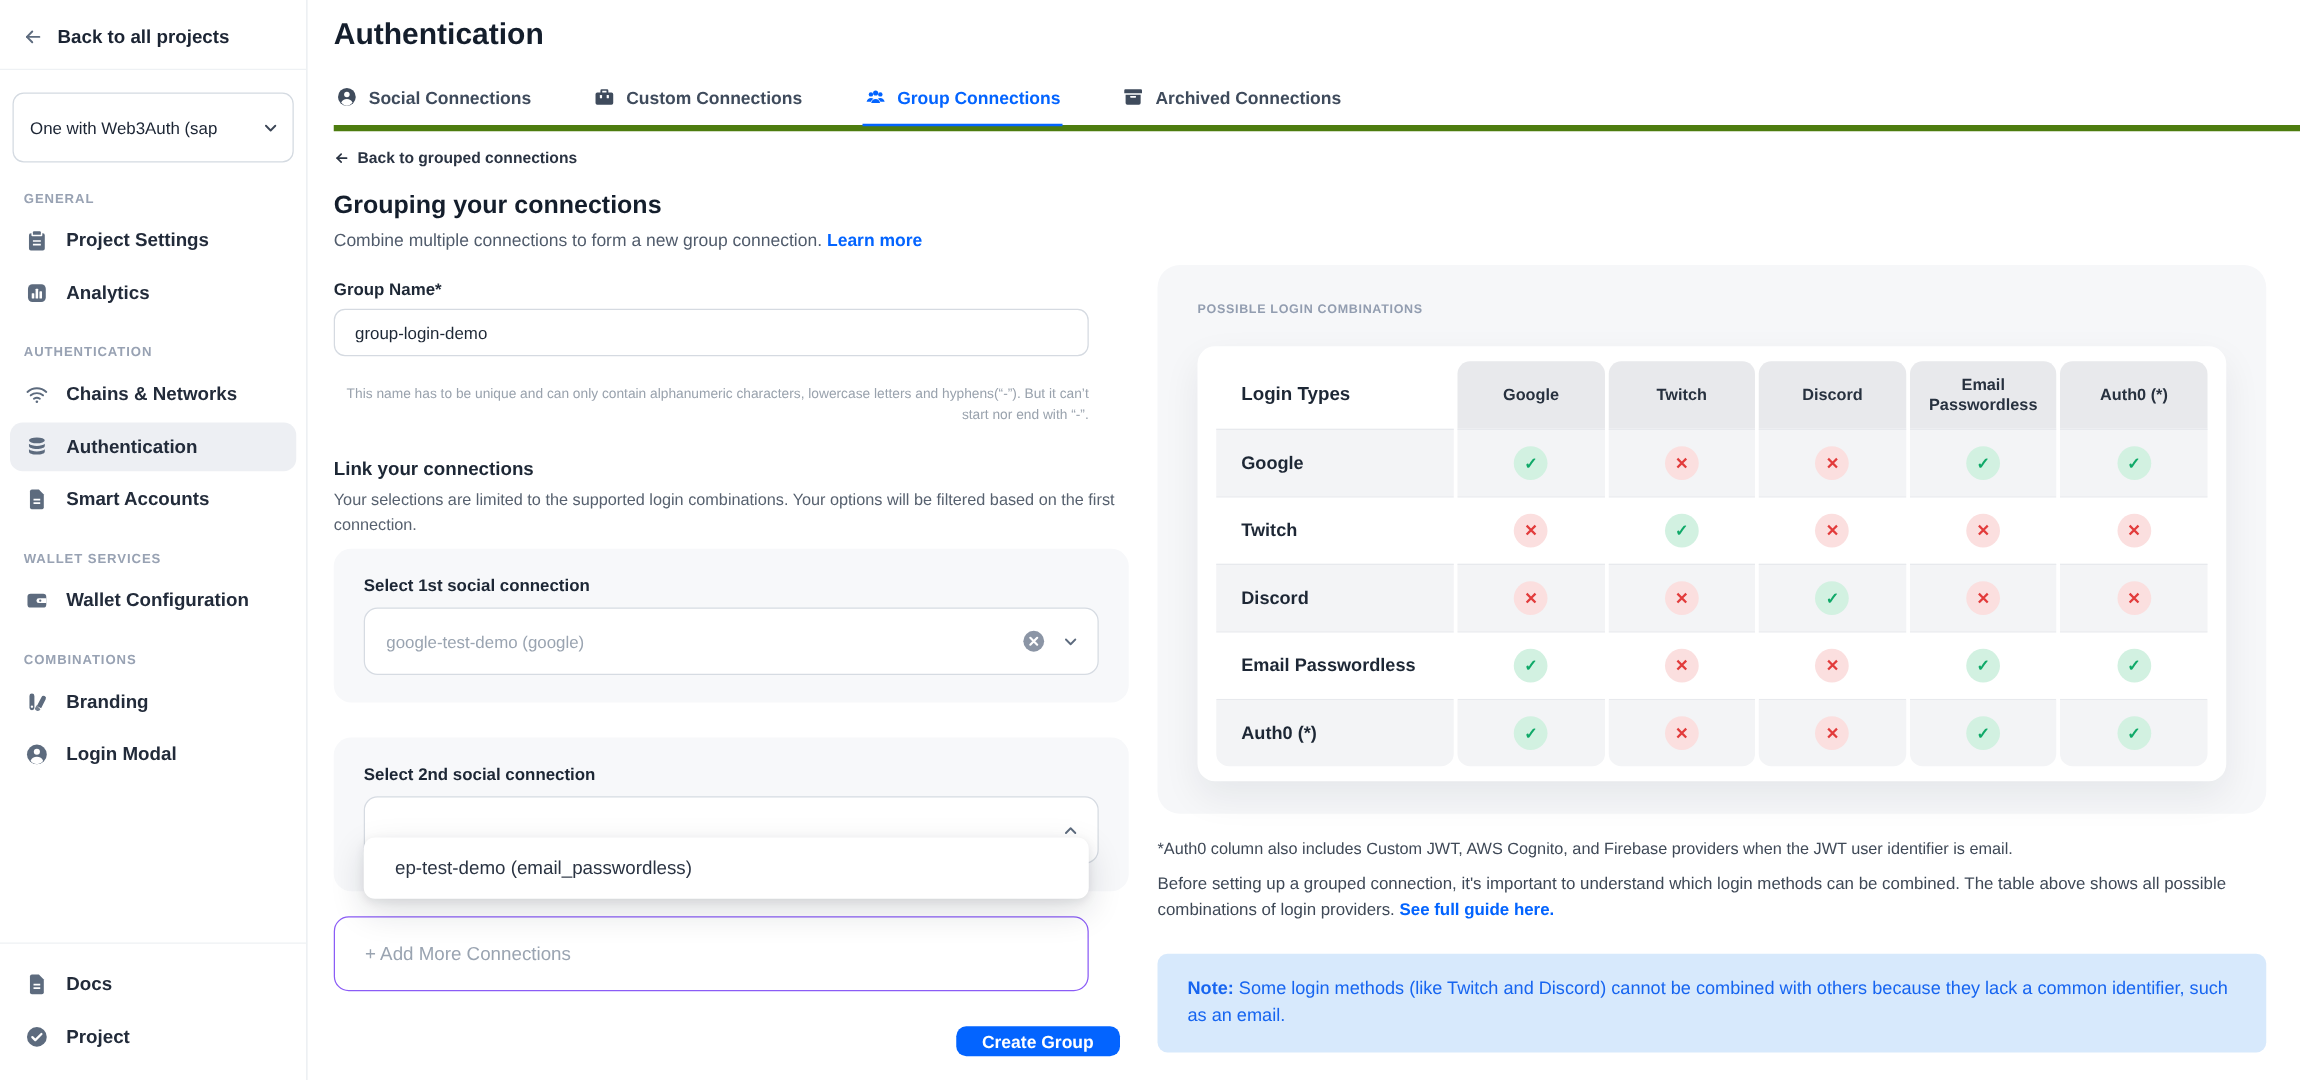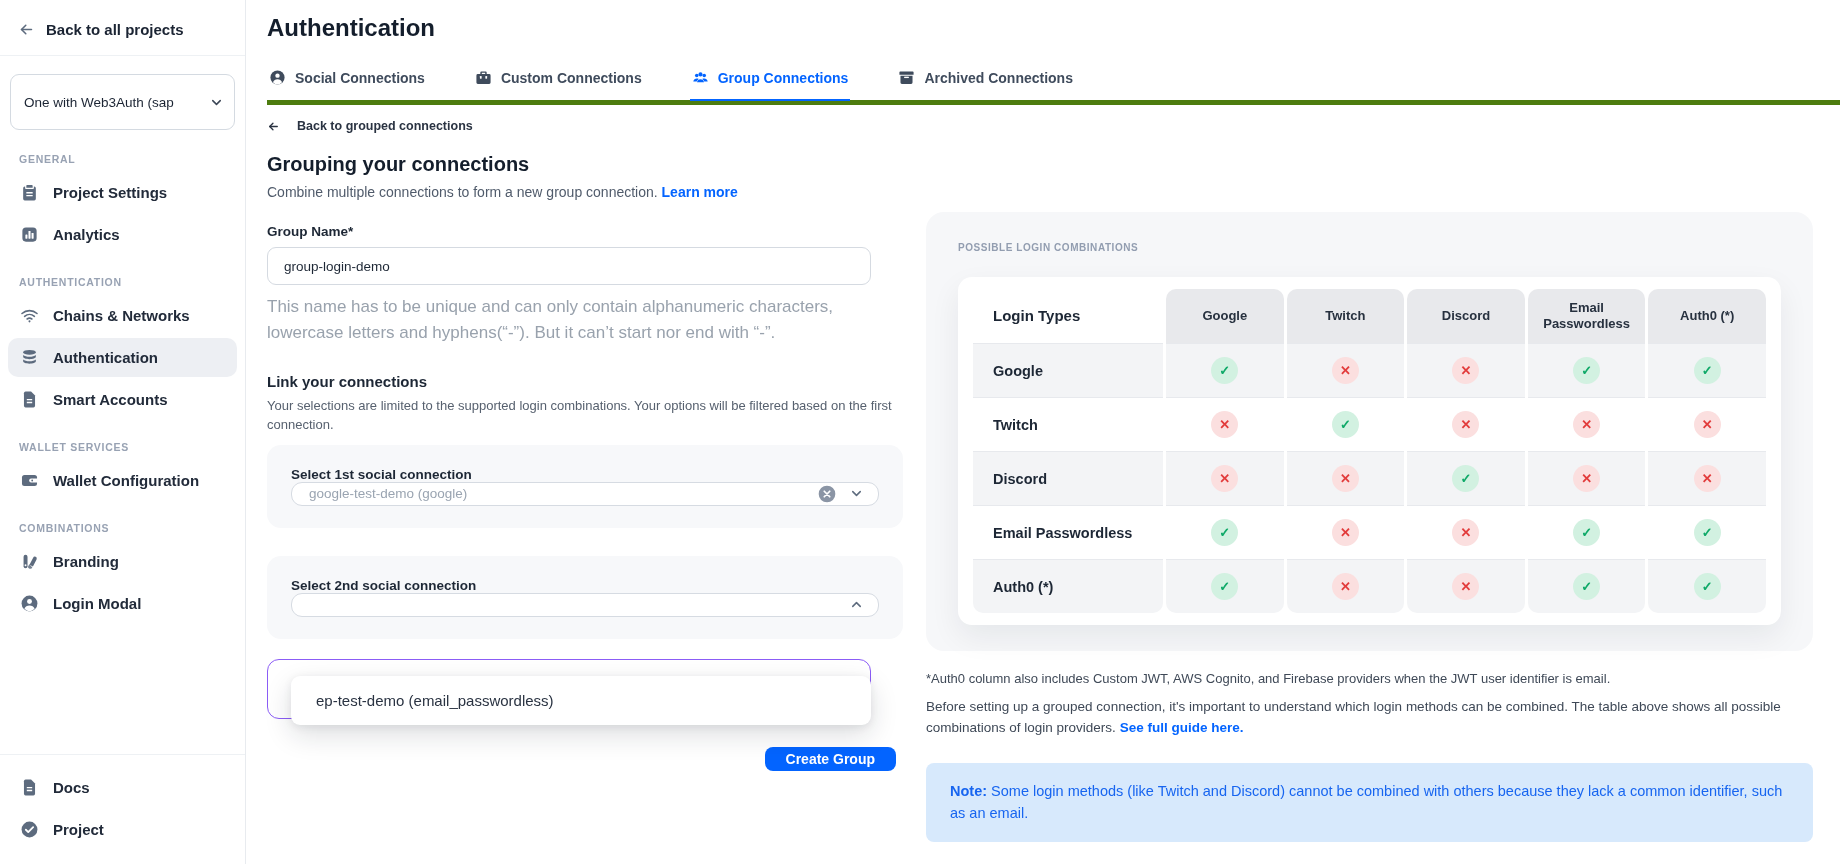--- a/index.html
+++ b/index.html
@@ -35,40 +35,40 @@
   .tab-bar { display:flex; gap:46px; margin-top:21px; border-bottom:5px solid #4d7c0f;
     padding-right:30px; }
   .tab { display:flex; align-items:center; gap:9px; font-size:14px; font-weight:600;
     color:#3f4b5c; padding:6px 2px 13px; border-bottom:2.5px solid transparent;
     cursor:pointer; margin-bottom:-1px; }
   .tab.active { color:#0364ff; border-bottom-color:#0364ff; }
   .tab .icon { display:flex; } .tab .icon svg { width:17px; height:17px; }
 
   .content-row { display:flex; align-items:flex-start; }
   .left-col { width:636px; flex:0 0 636px; }
-  .back-link { display:flex; align-items:center; gap:17px; margin-top:14px;
+  .back-link { display:flex; align-items:center; gap:6px; margin-top:14px;
     font-size:12.5px; font-weight:600; color:#2a3342; cursor:pointer;text-align:center; }
   .back-link .icon { color:#2a3342; display:flex; }
   .form-heading { margin-top:20px; font-size:20px; font-weight:700; color:#141e2c; }
   .form-sub { margin-top:8px; font-size:14px; color:#505b6b; }
   .link-blue { color:#0364ff; font-weight:600; cursor:pointer; text-decoration:none; }
   .field-label { margin-top:24px; font-size:13.5px; font-weight:700; color:#1d2735; }
   .text-input { margin-top:8px; width:604px; height:38px; border:1px solid #d5dae1;
     border-radius:9px; padding:0 16px; font-size:13.5px; color:#1d2735;
     font-family:"Liberation Sans",sans-serif; outline:none; }
-  .helper { margin-top:9px; width:604px; font-size:17px; line-height:1.55; color:#99a2ad; }
+  .helper { margin-top:22px; width:604px; font-size:11px; line-height:1.55; color:#99a2ad;text-align:right; }
   .link-title { margin-top:26px; font-size:15px; font-weight:700; color:#1d2735; }
   .link-desc { margin-top:6px; width:628px; font-size:13px; line-height:1.5; color:#57616f; }
 
   .link-area { position:relative; }
   .select-card { background:#f7f8fa; border-radius:14px; padding:22px 24px;
     margin-top:10px; width:636px; }
   .select-card + .select-card { margin-top:28px; }
   .select-label { font-size:13.5px; font-weight:700; color:#1d2735; }
-  .select-input { height:24px; background:#fff; border:1px solid #d6dbe2;
+  .select-input { margin-top:10px; height:54px; background:#fff; border:1px solid #d6dbe2;
     border-radius:11px; display:flex; align-items:center; padding:0 14px 0 17px;
     font-size:13.5px; cursor:pointer; }
   .select-value { flex:1; color:#9aa4b1; }
   .select-icons { display:flex; align-items:center; gap:12px; }
   .select-icons .icon { display:flex; color:#5d6b7e; }
   .popup { position:absolute; left:24px; top:231px; width:580px; background:#fff;
     border-radius:9px; padding:14px 0; z-index:5;
     box-shadow:0 10px 28px rgba(18,26,43,.14), 0 2px 8px rgba(18,26,43,.08); }
   .popup-option { padding:2px 25px; font-size:15px; color:#2a3342; cursor:pointer; }
   .add-card { margin-top:20px; width:604px; height:60px; background:#fff;

